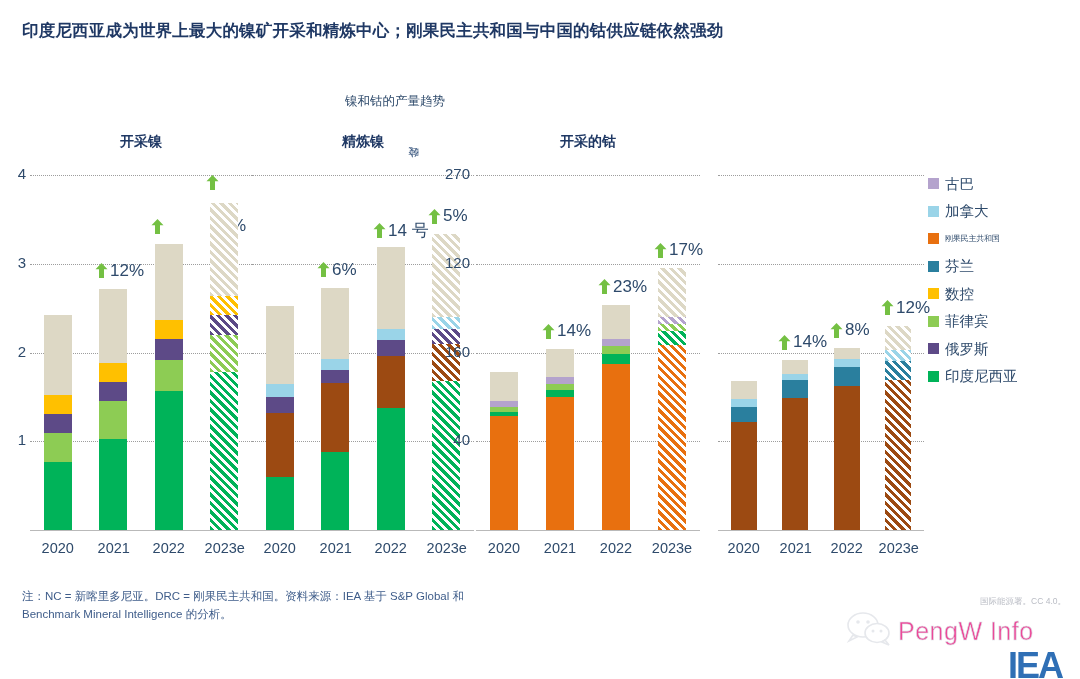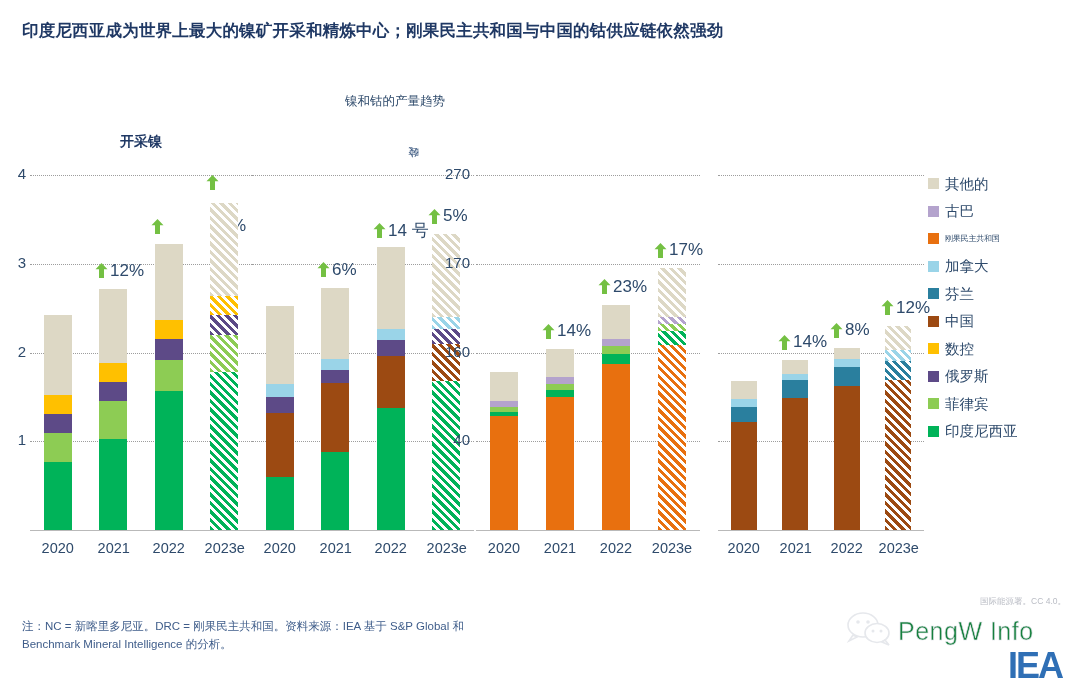--- a/index.html
+++ b/index.html
@@ -59,32 +59,32 @@
   .legend-row{
     display:flex;align-items:center;height:27.5px;
   }
   .swatch{
     width:11px;height:11px;flex:0 0 11px;margin-right:6px;
   }
   .legend-label{font-size:14.5px;color:#2e4a6b;line-height:1;}
   .legend-label.small{font-size:8px;letter-spacing:-.2px;}
   
   .note{
-    position:absolute;left:22px;top:618px;width:500px;
+    position:absolute;left:22px;top:588px;width:500px;
     font-size:11.5px;line-height:1.55;color:#3f5d8a;
   }
   .credit{
     position:absolute;right:14px;top:596px;
     font-size:8.5px;color:#b9bcc4;text-align:right;white-space:nowrap;
   }
   .watermark{
     position:absolute;left:846px;top:612px;display:flex;align-items:center;gap:6px;
     color:#e2e4e8;
   }
-  .wm-text{font-size:25px;letter-spacing:.5px;color:#15803d;
+  .wm-text{font-size:25px;letter-spacing:.5px;color:#ec4899;
            -webkit-text-stroke:0.6px #dfe2e7;}
   .iea{
     position:absolute;right:18px;bottom:-8px;
     font-size:36px;font-weight:bold;color:#2f6fb5;letter-spacing:-2px;
   }
 </style>
 </head>
 <body>
 
 <div class="title">印度尼西亚成为世界上最大的镍矿开采和精炼中心；刚果民主共和国与中国的钴供应链依然强劲</div>
@@ -154,20 +154,21 @@
       <div class="callout" style="left: 176px; top: 45.4px;">
         <span class="uparrow">
           <svg width="13" height="15" viewBox="0 0 13 15">
             <path d="M6.5 0 L12.5 6.2 L9 6.2 L9 15 L4 15 L4 6.2 L0.5 6.2 Z" fill="#74c043"></path>
           </svg>
         </span>
         <span></span>
       </div>
     </div>
     <div class="panel" style="left: 252px; width: 222px;">
+      <div class="panel-title">精炼镍</div>
       <div class="gridline" style="left: 0px; width: 222px; top: 311.25px;"></div>
       <div class="gridline" style="left: 0px; width: 222px; top: 222.5px;"></div>
       <div class="gridline" style="left: 0px; width: 222px; top: 133.75px;"></div>
       <div class="gridline" style="left: 0px; width: 222px; top: 45px;"></div>
       <div class="baseline" style="left: 0px; width: 222px; top: 400px;"></div>
       <div class="bar" style="left: 14px; width: 28px; bottom: 30px; height: 223.65px;">
         <div class="seg" style="height: 53.25px; bottom: 0px; position: absolute; background: rgb(0, 179, 89);"></div>
         <div class="seg" style="height: 63.9px; bottom: 53.25px; position: absolute; background: rgb(156, 74, 18);"></div>
         <div class="seg" style="height: 15.975px; bottom: 117.15px; position: absolute; background: rgb(93, 74, 135);"></div>
         <div class="seg" style="height: 13.3125px; bottom: 133.125px; position: absolute; background: rgb(154, 212, 232);"></div>
@@ -217,28 +218,29 @@
       <div class="callout" style="left: 176px; top: 76.4625px;">
         <span class="uparrow">
           <svg width="13" height="15" viewBox="0 0 13 15">
             <path d="M6.5 0 L12.5 6.2 L9 6.2 L9 15 L4 15 L4 6.2 L0.5 6.2 Z" fill="#74c043"></path>
           </svg>
         </span>
         <span>5%</span>
       </div>
     </div>
     <div class="panel" style="left: 476px; width: 224px;">
+      <div class="panel-title">开采的钴</div>
       <div class="gridline" style="left: 0px; width: 224px; top: 311.25px;"></div>
       <div class="gridline" style="left: 0px; width: 224px; top: 222.5px;"></div>
       <div class="gridline" style="left: 0px; width: 224px; top: 133.75px;"></div>
       <div class="gridline" style="left: 0px; width: 224px; top: 45px;"></div>
       <div class="baseline" style="left: 0px; width: 224px; top: 400px;"></div>
       <div class="ytick" style="left: -52px; top: 301.25px;">40</div>
       <div class="ytick" style="left: -52px; top: 212.5px;">160</div>
-      <div class="ytick" style="left: -52px; top: 123.75px;">170</div>
+      <div class="ytick" style="left: -52px; top: 123.75px;">120</div>
       <div class="ytick" style="left: -52px; top: 35px;">270</div>
       <div class="axis-unit" style="left: -70px; top: 36px;">公吨</div>
       <div class="bar" style="left: 14px; width: 28px; bottom: 30px; height: 157.531px;">
         <div class="seg" style="height: 114.266px; bottom: 0px; position: absolute; background: rgb(232, 112, 15);"></div>
         <div class="seg" style="height: 3.32812px; bottom: 114.266px; position: absolute; background: rgb(0, 179, 89);"></div>
         <div class="seg" style="height: 5.54688px; bottom: 117.594px; position: absolute; background: rgb(141, 204, 84);"></div>
         <div class="seg" style="height: 5.54688px; bottom: 123.141px; position: absolute; background: rgb(180, 163, 205);"></div>
         <div class="seg" style="height: 28.8438px; bottom: 128.688px; position: absolute; background: rgb(221, 216, 197);"></div>
       </div>
       <div class="xlabel" style="left: 0px; width: 56px; top: 410px;">2020</div>
@@ -347,54 +349,46 @@
             <path d="M6.5 0 L12.5 6.2 L9 6.2 L9 15 L4 15 L4 6.2 L0.5 6.2 Z" fill="#74c043"></path>
           </svg>
         </span>
         <span>12%</span>
       </div>
     </div>
   </div>
 
 <div class="legend" id="legend">
     <div class="legend-row">
-      <span class="swatch" style="background: rgb(221, 216, 197);"></span>
-      <span class="legend-label">其他的</span>
-    </div>
-    <div class="legend-row">
       <span class="swatch" style="background: rgb(180, 163, 205);"></span>
       <span class="legend-label">古巴</span>
     </div>
     <div class="legend-row">
+      <span class="swatch" style="background: rgb(154, 212, 232);"></span>
+      <span class="legend-label">加拿大</span>
+    </div>
+    <div class="legend-row">
       <span class="swatch" style="background: rgb(232, 112, 15);"></span>
       <span class="legend-label small">刚果民主共和国</span>
     </div>
     <div class="legend-row">
-      <span class="swatch" style="background: rgb(154, 212, 232);"></span>
-      <span class="legend-label">加拿大</span>
-    </div>
-    <div class="legend-row">
       <span class="swatch" style="background: rgb(42, 127, 158);"></span>
       <span class="legend-label">芬兰</span>
     </div>
     <div class="legend-row">
-      <span class="swatch" style="background: rgb(156, 74, 18);"></span>
-      <span class="legend-label">中国</span>
-    </div>
-    <div class="legend-row">
       <span class="swatch" style="background: rgb(255, 192, 0);"></span>
       <span class="legend-label">数控</span>
     </div>
     <div class="legend-row">
+      <span class="swatch" style="background: rgb(141, 204, 84);"></span>
+      <span class="legend-label">菲律宾</span>
+    </div>
+    <div class="legend-row">
       <span class="swatch" style="background: rgb(93, 74, 135);"></span>
       <span class="legend-label">俄罗斯</span>
-    </div>
-    <div class="legend-row">
-      <span class="swatch" style="background: rgb(141, 204, 84);"></span>
-      <span class="legend-label">菲律宾</span>
     </div>
     <div class="legend-row">
       <span class="swatch" style="background: rgb(0, 179, 89);"></span>
       <span class="legend-label">印度尼西亚</span>
     </div>
   </div>
 
 <div class="note">注：NC = 新喀里多尼亚。DRC = 刚果民主共和国。资料来源：IEA 基于 S&amp;P Global 和 Benchmark Mineral Intelligence 的分析。</div>
 <div class="credit">国际能源署。CC 4.0。</div>
 <div class="watermark">

